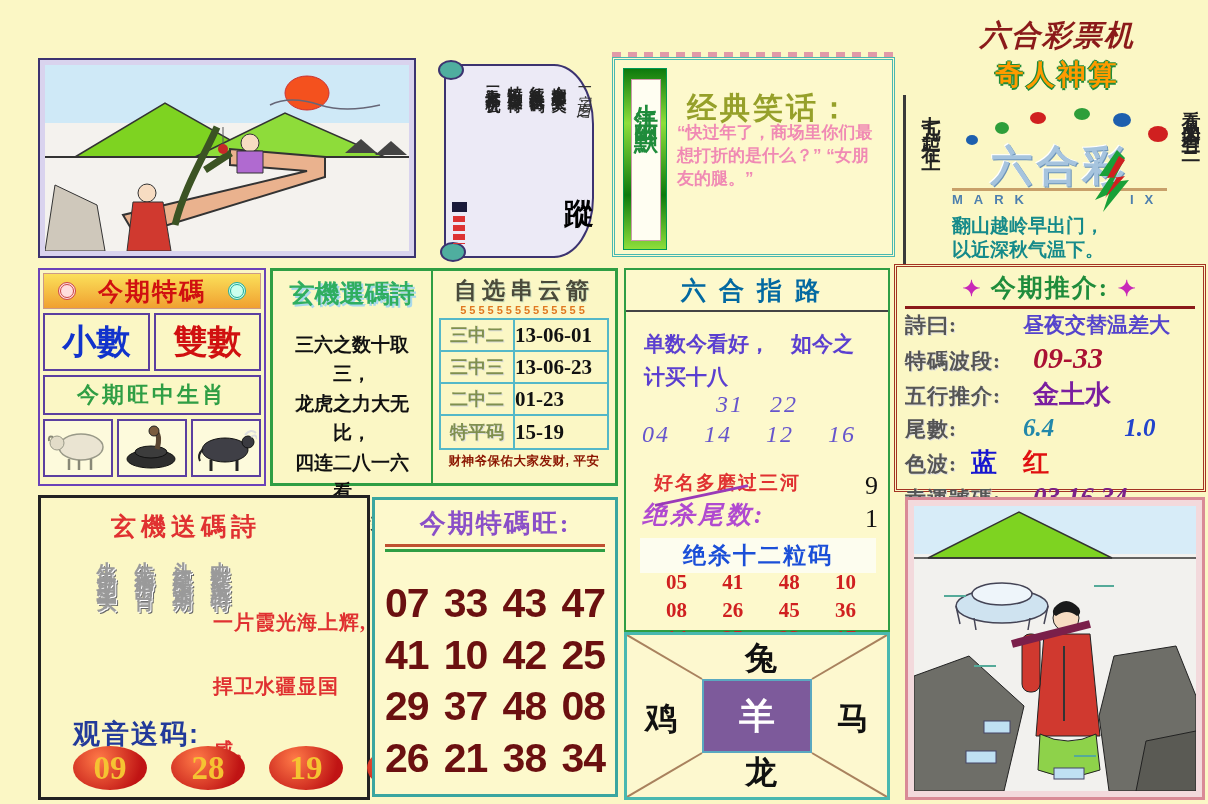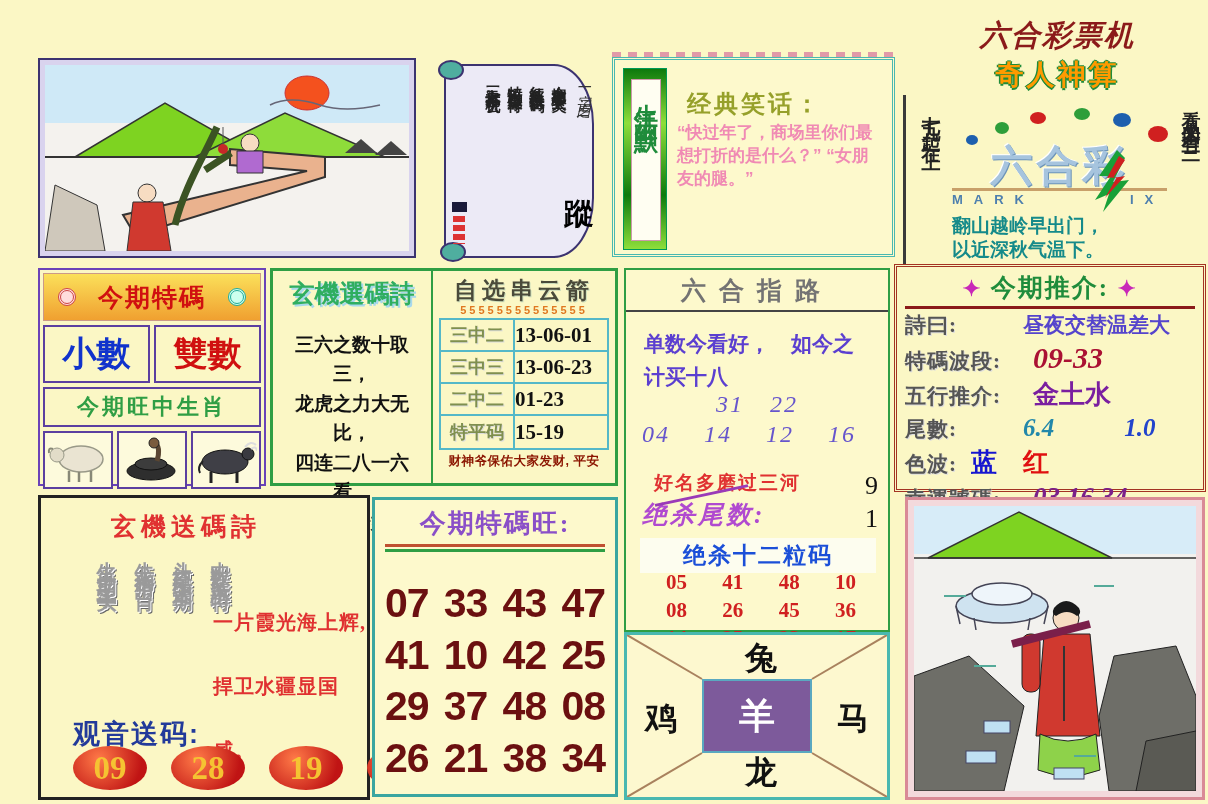--- a/index.html
+++ b/index.html
@@ -43,21 +43,21 @@
            border:3px double #49b8b0; }
   .humor-dashes { position:absolute; left:612px; top:52px; width:283px; height:5px;
            background:repeating-linear-gradient(90deg,#e09aa8 0 9px, transparent 9px 16px); }
   .banner { position:absolute; left:8px; top:8px; width:44px; height:182px;
             background:linear-gradient(180deg,#0d7a0d,#8ede3a 30%,#0d7a0d 70%,#8ede3a);
             border:1px solid #095; }
   .banner-inner { position:absolute; left:7px; top:10px; width:30px; height:162px;
             background:#fffef2; border:1px solid #c9a; display:flex; justify-content:center; }
   .banner-text { writing-mode:vertical-rl; font-size:24px; font-weight:900; color:#1f8c3b;
             font-family:"Liberation Serif",serif; letter-spacing:9px; padding-top:4px;}
-  .joke-title { position:absolute; left:72px; top:28px; font-size:24px; font-weight:900;
+  .joke-title { position:absolute; left:72px; top:28px; font-size:30px; font-weight:900;
             color:#96a02a; letter-spacing:3px; }
   .joke-text { position:absolute; left:62px; top:62px; width:208px; font-size:17px;
             line-height:1.35; color:#f08ab4; font-weight:bold; }
 
   
   .brand-title { left:950px; top:16px; width:215px; text-align:center; font-size:29px;
                  font-weight:900; color:#8b1a1a; font-family:"Liberation Serif",serif;
                  font-style:italic; letter-spacing:2px; }
   .brand-sub { left:945px; top:56px; width:225px; text-align:center; font-size:28px;
                font-weight:900; color:#ff9a00; letter-spacing:3px;
@@ -74,21 +74,21 @@
                color:#4d7fae; letter-spacing:11px; }
   .logo-six  { left:1130px; top:192px; font-size:13px; font-weight:bold;
                color:#4d7fae; letter-spacing:11px; }
   .bolt { left:1095px; top:150px; }
   .slogan { left:952px; top:214px; width:230px; font-size:19px; font-weight:900;
             color:#158a8a; line-height:1.25; font-family:"Liberation Serif",serif; }
 
   
   .special { left:38px; top:268px; width:228px; height:218px; border:2px solid #6a43b8;
              background:#fbf7c5; padding:3px; }
-  .special-head { height:48px; background:linear-gradient(180deg,#fbe05a,#f0a030);
+  .special-head { height:36px; background:linear-gradient(180deg,#fbe05a,#f0a030);
                   display:flex; align-items:center; justify-content:center; gap:22px;
                   border:1px solid #c98; }
   .special-head .t { font-size:25px; font-weight:900; color:#d01010;
                      font-family:"Liberation Serif",serif; letter-spacing:2px; }
   .medal { width:18px; height:18px; border-radius:50%; border:3px double #c44; background:#fdd; }
   .medal.teal { border-color:#2a9; background:#cfe; }
   .sp-cells { display:flex; gap:4px; margin-top:4px; }
   .sp-cell { flex:1; height:58px; border:2px solid #5b3fa0; display:flex; align-items:center;
              justify-content:center; font-size:34px; font-weight:900;
              font-family:"Liberation Serif",serif; }
@@ -122,21 +122,21 @@
              border-right:2px solid #54b8c8; height:100%; display:flex; align-items:center; justify-content:center;}
   .a-val { flex:1; font-size:21px; font-family:"Liberation Serif",serif; color:#111;
            font-weight:bold;}
   .arrow-footer { margin-top:3px; font-size:12.5px; font-weight:900; color:#8b1500;
                   text-align:center; letter-spacing:0.5px; }
 
   
   .zhilu { left:624px; top:268px; width:266px; height:364px; border:2px solid #2f9e44;
            background:#fdf9cc; }
   .zhilu-head { height:42px; border-bottom:2px solid #444; display:flex; align-items:center;
-                justify-content:center; font-size:25px; font-weight:900; color:#737373;
+                justify-content:center; font-size:25px; font-weight:900; color:#0369a1;
                 letter-spacing:13px; font-family:"Liberation Serif",serif; }
   .zhilu-kai { position:absolute; left:18px; top:58px; width:230px; font-size:21px;
                font-weight:900; color:#5b3fd0; line-height:1.55;
                font-family:"Liberation Serif",serif; }
   .zh-nums1 { position:absolute; left:90px; top:118px; font-size:24px; font-style:italic;
               color:#6655cc; font-family:"Liberation Serif",serif; letter-spacing:2px;}
   .zh-nums2 { position:absolute; left:16px; top:148px; font-size:24px; font-style:italic;
               color:#6655cc; font-family:"Liberation Serif",serif; letter-spacing:2px;}
   .zh-red { position:absolute; left:28px; top:200px; font-size:19px; color:#e03131;
             font-family:"Liberation Serif",serif; font-weight:bold; letter-spacing:2px; }

